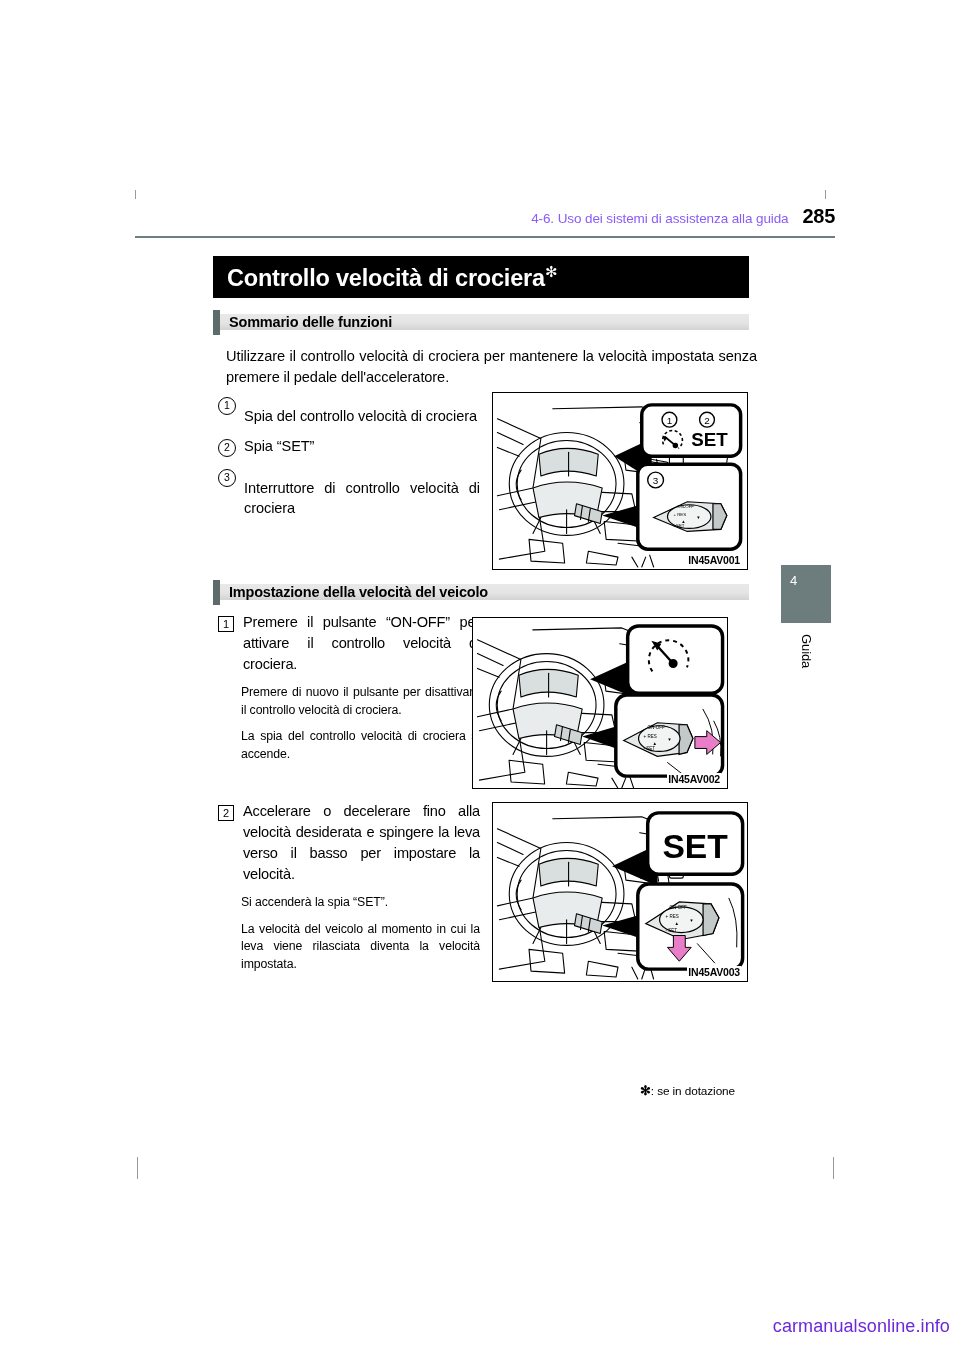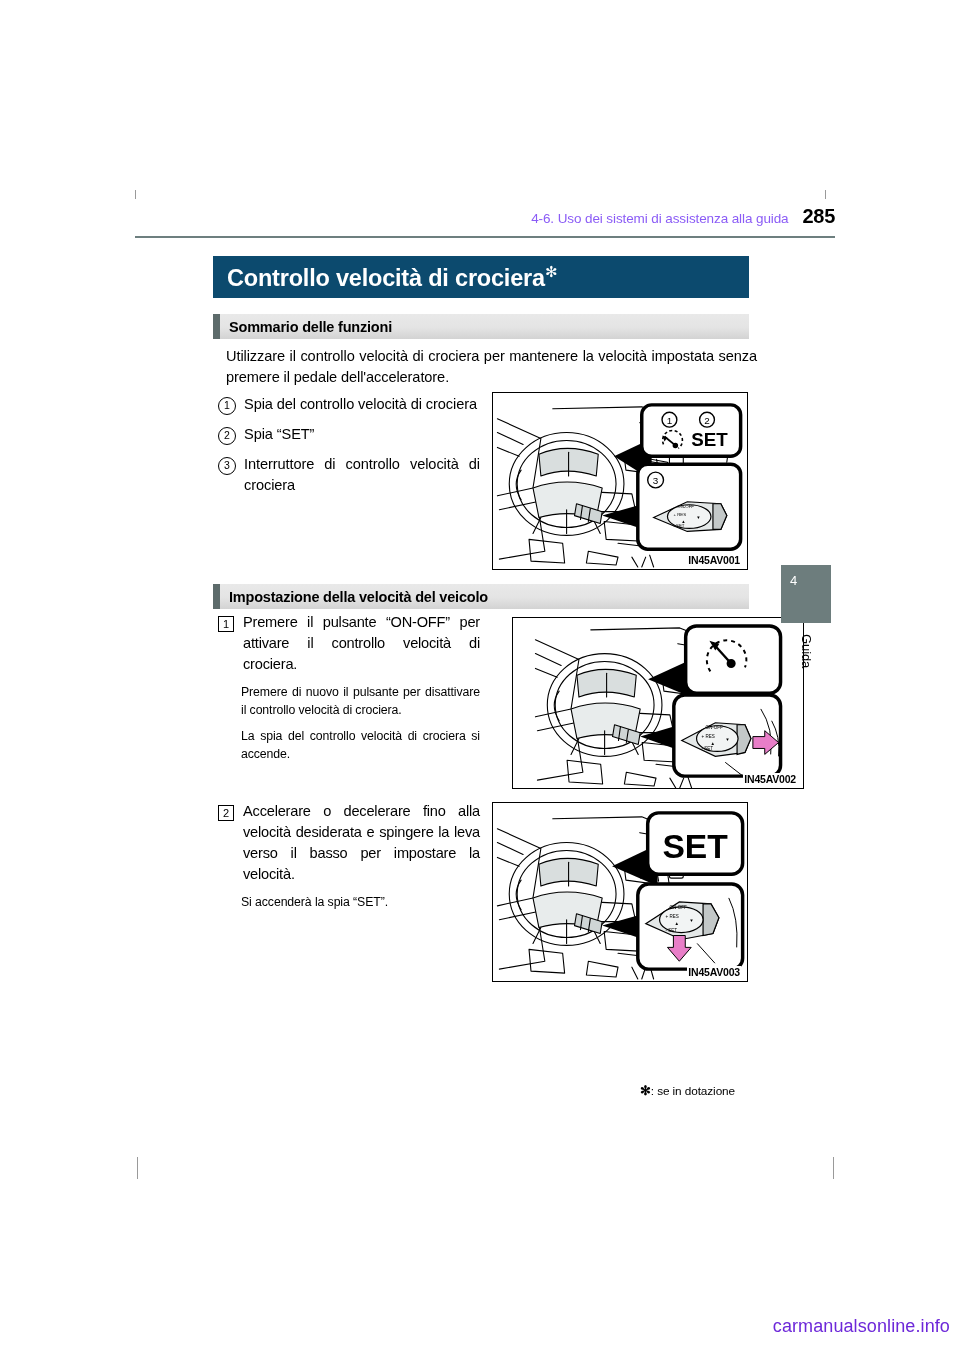--- a/index.html
+++ b/index.html
@@ -57,21 +57,21 @@
     background: #6d7f7f;
   }
 
   
   .title-bar {
     position: absolute;
     left: 213px;
     top: 256px;
     width: 536px;
     height: 42px;
-    background: #0c4a6e;
+    background: #000000;
     display: flex;
     align-items: center;
   }
   .title-bar .title-text {
     color: #ffffff;
     font-size: 23.5px;
     font-weight: bold;
     letter-spacing: -0.2px;
     padding-left: 14px;
     position: relative;
@@ -81,21 +81,21 @@
     font-size: 15px;
     vertical-align: super;
     font-weight: normal;
   }
 
   
   .section-bar {
     position: absolute;
     left: 213px;
     width: 536px;
-    height: 25px;
+    height: 16px;
     background: linear-gradient(to bottom, #e9e9e9 0%, #e4e4e4 55%, #d3d3d3 100%);
     display: flex;
     align-items: center;
   }
   .section-bar .accent {
     width: 7px;
     height: 25px;
     background: #5d6b6b;
     flex: 0 0 auto;
   }
@@ -145,21 +145,21 @@
     margin-top: 3px;
     margin-right: 8px;
   }
   .numrow .txt {
     font-size: 14.6px;
     line-height: 20.5px;
     text-align: justify;
     letter-spacing: -0.1px;
     flex: 1 1 auto;
   }
-  .numrow .txt.just { text-align: justify; text-align-last: left; }
+  .numrow .txt.just { text-align: justify; text-align-last: left; margin-top: 12px; }
 
   
   .step {
     position: absolute;
     left: 218px;
     width: 262px;
   }
   #step-1 { top: 612px; }
   #step-2 { top: 801px; }
   .step-head {
@@ -198,21 +198,21 @@
 
   
   .figure {
     position: absolute;
     border: 1.5px solid #000;
     background: #ffffff;
     box-sizing: border-box;
     overflow: hidden;
   }
   #fig-1 { left: 492px; top: 392px; width: 256px; height: 178px; }
-  #fig-2 { left: 512px; top: 617px; width: 292px; height: 172px; }
+  #fig-2 { left: 472px; top: 617px; width: 256px; height: 172px; }
   #fig-3 { left: 492px; top: 802px; width: 256px; height: 180px; }
   .figure svg { display: block; width: 100%; height: 100%; }
   .fig-code {
     position: absolute;
     right: 6px;
     bottom: 3px;
     font-size: 10.5px;
     font-weight: bold;
     letter-spacing: -0.2px;
     background: #fff;
@@ -479,20 +479,21 @@
   </svg>
   <div class="fig-code">IN45AV002</div>
 </div>
 
 <div class="step" id="step-2">
   <div class="step-head">
     <div class="sq-num">2</div>
     <div class="txt">Accelerare o decelerare fino alla velocità desiderata e spingere la leva verso il basso per impostare la velocità.</div>
   </div>
   <div class="step-sub">Si accenderà la spia “SET”.</div>
+  <div class="step-sub">La velocità del veicolo al momento in cui la leva viene rilasciata diventa la velocità impostata.</div>
 </div>
 
 <div class="figure" id="fig-3">
   <svg viewBox="0 0 256 180" xmlns="http://www.w3.org/2000/svg">
     <g fill="none" stroke="#000" stroke-width="1.1" stroke-linejoin="round" stroke-linecap="round">
       <path d="M4 26 L48 46 L40 96 L4 104"></path>
       <path d="M4 40 L30 52"></path>
       <path d="M4 55 L26 64"></path>
       <path d="M6 118 L44 110 L52 160 L6 168"></path>
       <path d="M60 16 L150 14 L170 22 L176 38"></path>

